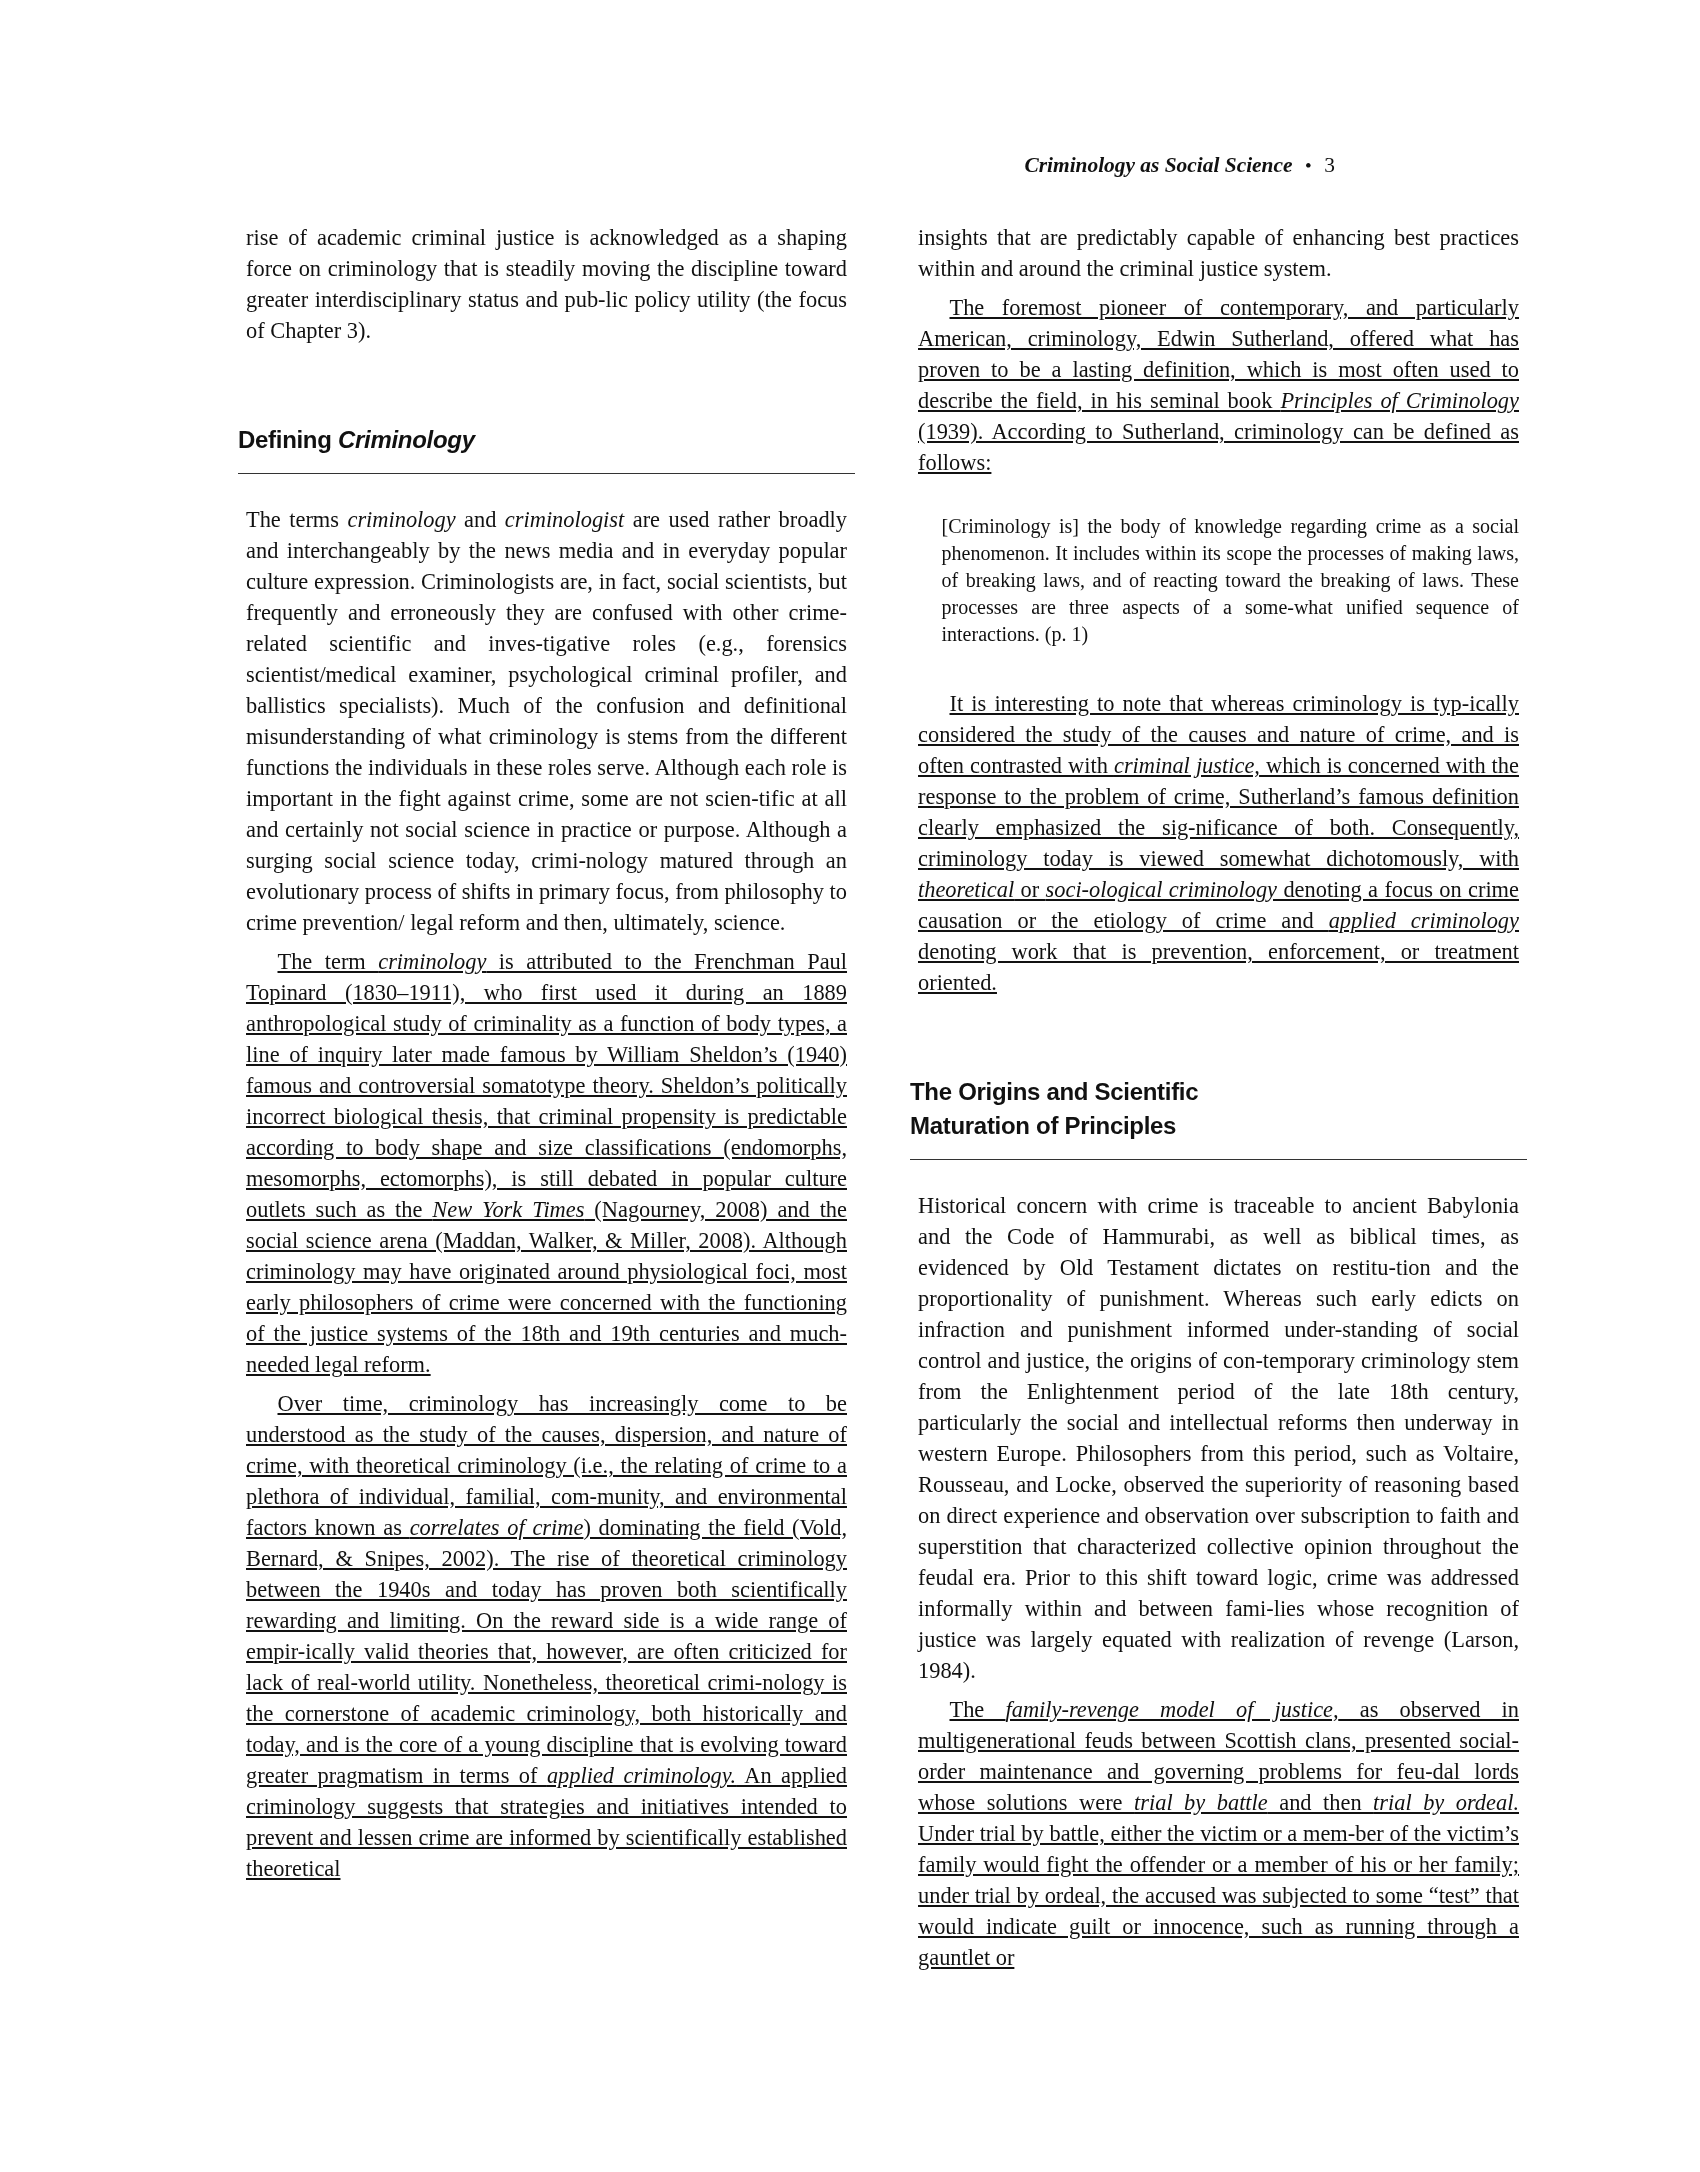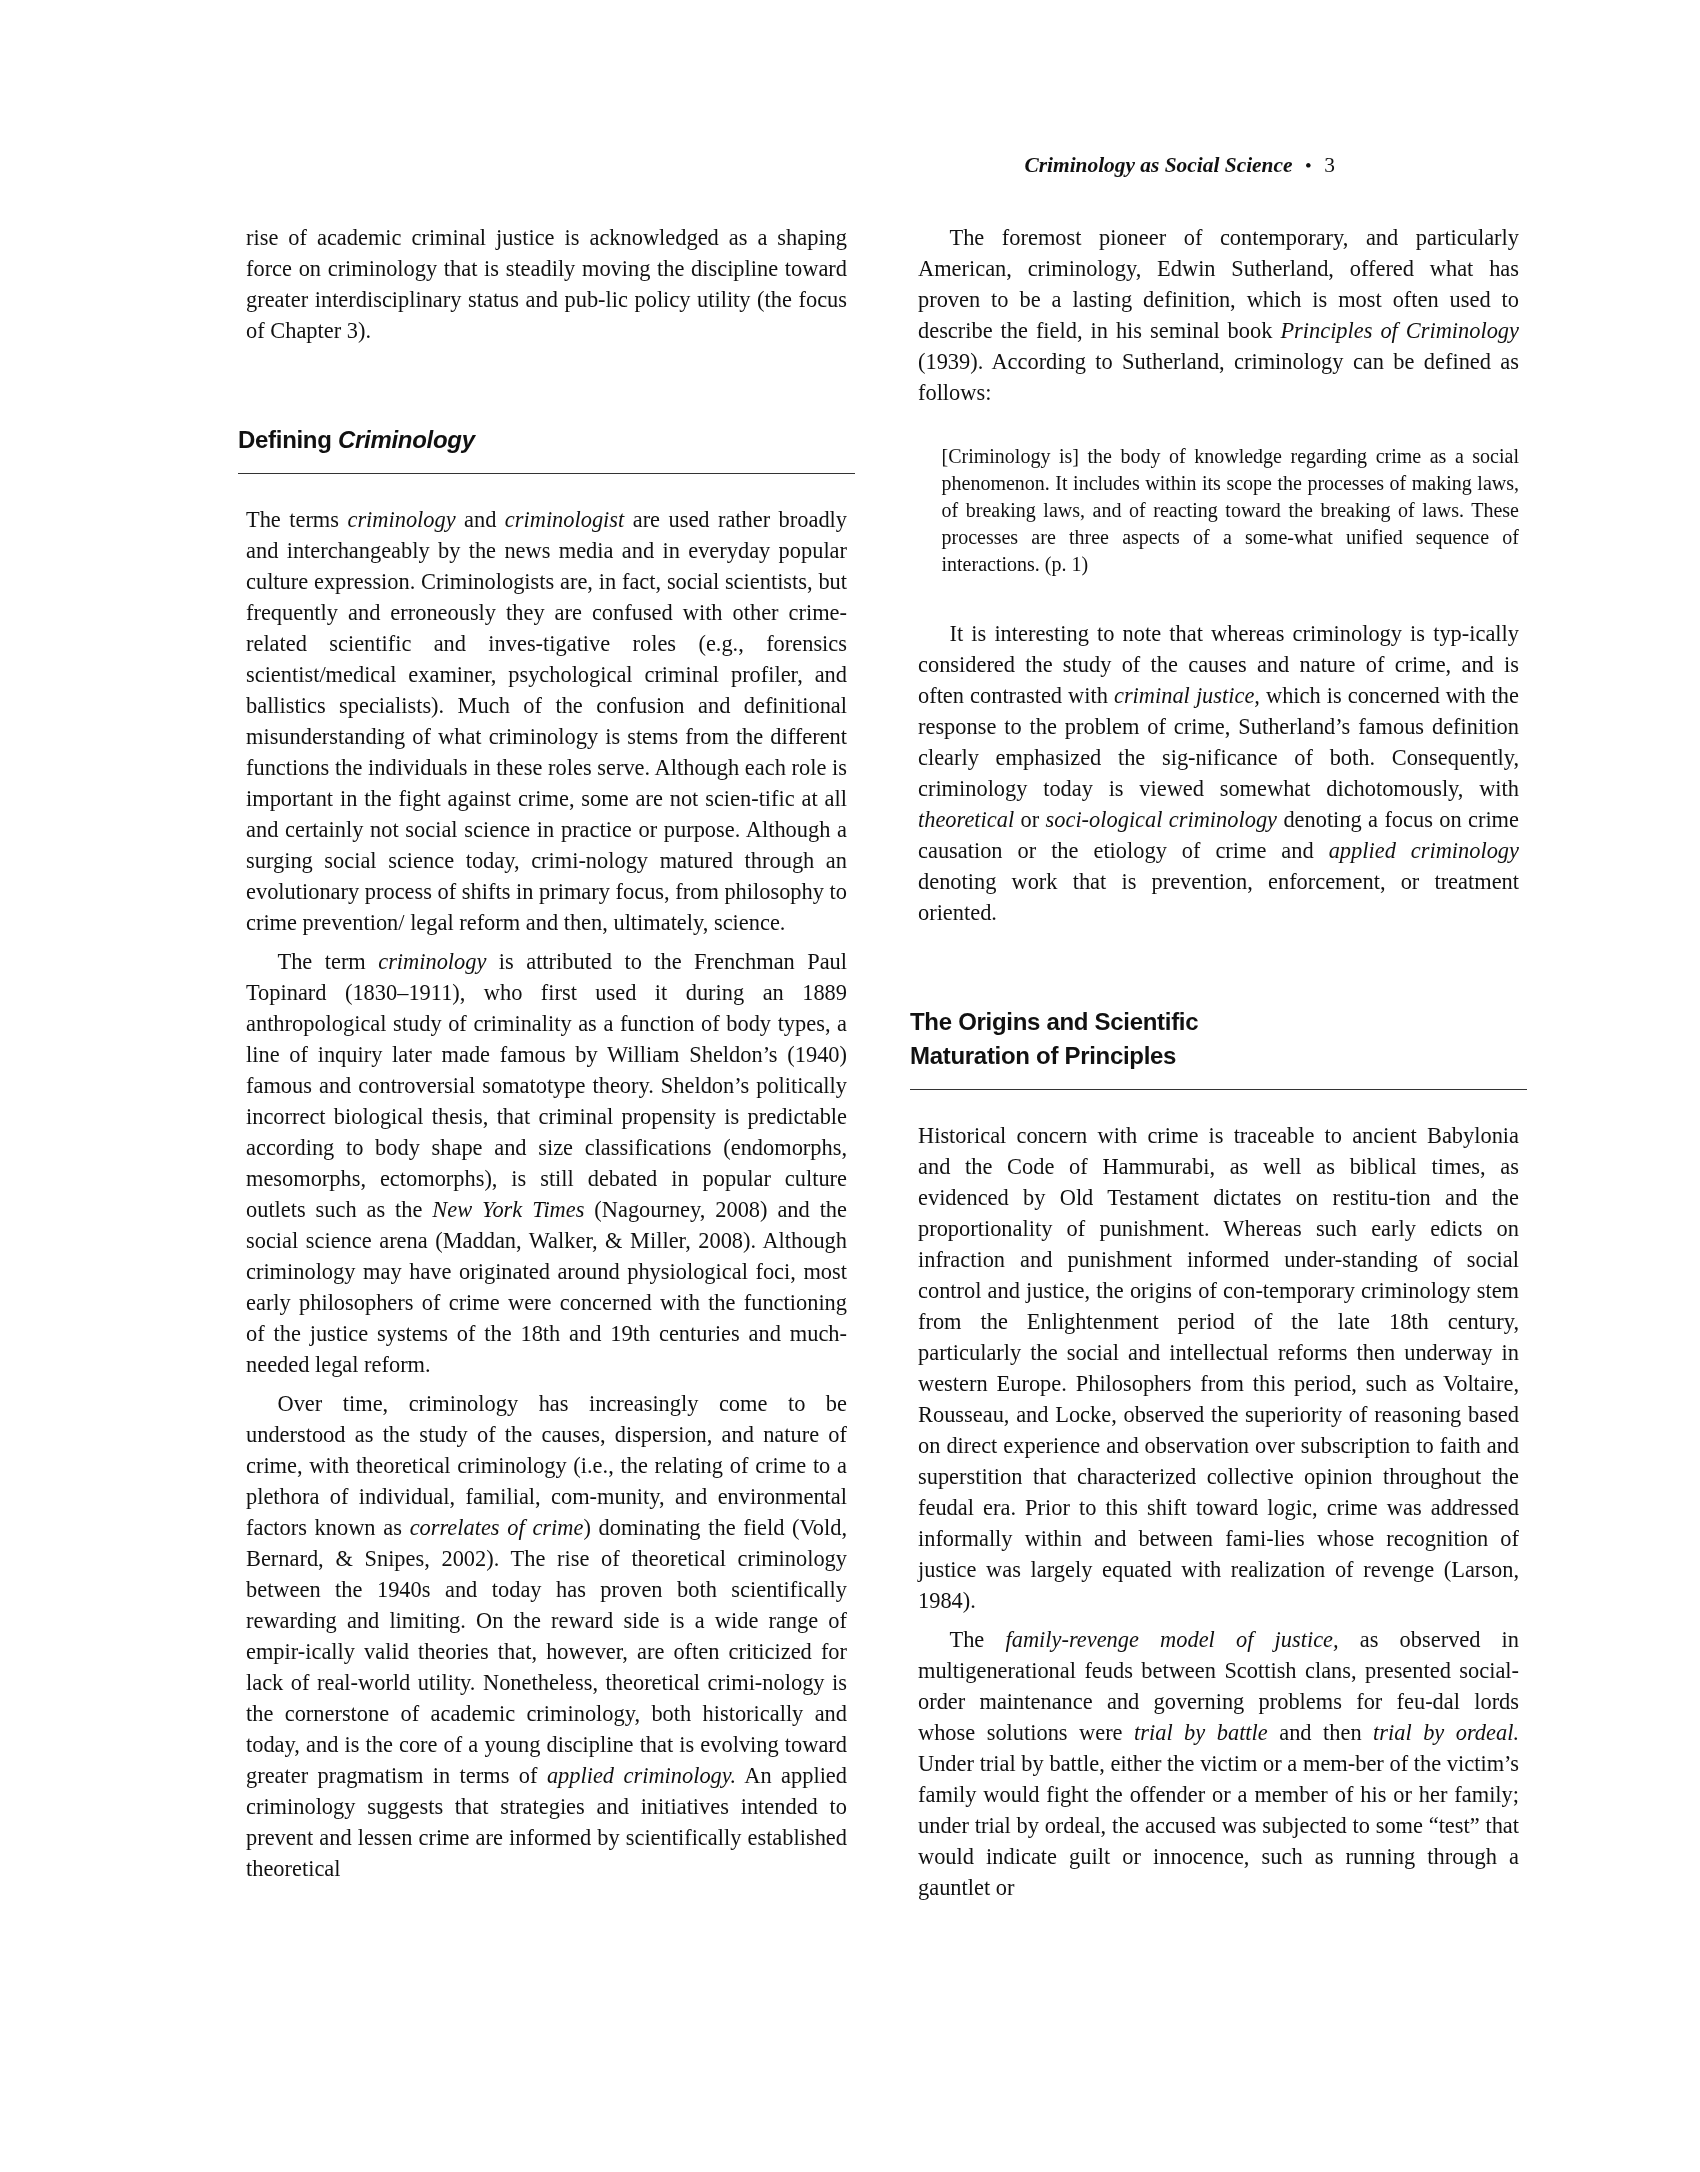--- a/index.html
+++ b/index.html
@@ -14,21 +14,21 @@
   .running-head .rh-bullet { font-size: 19px; }
   .running-head .rh-num { font-weight: normal; }
   .col {
     position: absolute; top: 214px; width: 617px;
     font-family: "Liberation Serif", serif; font-size: 22.4px; line-height: 31px;
     text-align: justify; hyphens: manual;
   }
   .col-left { left: 238px; }
   .col-right { left: 910px; }
   p { margin: 8px; }
-  p.indent { text-indent: 31.5px; }
+  p.indent { text-indent: 31.5px; text-decoration: underline; }
   h2.section-heading {
     font-family: "Liberation Sans", sans-serif; font-weight: bold;
     font-size: 24px; line-height: 34px; margin: 0; letter-spacing: -0.3px;
     color: #111;
   }
   .heading-rule { border: none; border-top: 1.3px solid #333; margin: 0; }
   .blockquote {
     font-family: "Liberation Serif", serif; font-size: 20px; line-height: 27px;
     margin-left: 31.5px; text-align: justify;
   }
@@ -61,20 +61,21 @@
     <div class="gap-c"></div>
 
     <p><span>The terms </span><em>criminology</em><span> and </span><em>criminologist</em><span> are used rather broadly and interchangeably by the news media and in everyday popular culture expression. Criminologists are, in fact, social scientists, but frequently and erroneously they are confused with other crime-related scientific and inves-tigative roles (e.g., forensics scientist/medical examiner, psychological criminal profiler, and ballistics specialists). Much of the confusion and definitional misunderstanding of what criminology is stems from the different functions the individuals in these roles serve. Although each role is important in the fight against crime, some are not scien-tific at all and certainly not social science in practice or purpose. Although a surging social science today, crimi-nology matured through an evolutionary process of shifts in primary focus, from philosophy to crime prevention/ legal reform and then, ultimately, science.</span></p>
 
     <p class="indent"><span>The term </span><em>criminology</em><span> is attributed to the Frenchman Paul Topinard (1830–1911), who first used it during an 1889 anthropological study of criminality as a function of body types, a line of inquiry later made famous by William Sheldon’s (1940) famous and controversial somatotype theory. Sheldon’s politically incorrect biological thesis, that criminal propensity is predictable according to body shape and size classifications (endomorphs, mesomorphs, ectomorphs), is still debated in popular culture outlets such as the </span><em>New York Times</em><span> (Nagourney, 2008) and the social science arena (Maddan, Walker, &amp; Miller, 2008). Although criminology may have originated around physiological foci, most early philosophers of crime were concerned with the functioning of the justice systems of the 18th and 19th centuries and much-needed legal reform.</span></p>
 
     <p class="indent"><span>Over time, criminology has increasingly come to be understood as the study of the causes, dispersion, and nature of crime, with theoretical criminology (i.e., the relating of crime to a plethora of individual, familial, com-munity, and environmental factors known as </span><em>correlates of crime</em><span>) dominating the field (Vold, Bernard, &amp; Snipes, 2002). The rise of theoretical criminology between the 1940s and today has proven both scientifically rewarding and limiting. On the reward side is a wide range of empir-ically valid theories that, however, are often criticized for lack of real-world utility. Nonetheless, theoretical crimi-nology is the cornerstone of academic criminology, both historically and today, and is the core of a young discipline that is evolving toward greater pragmatism in terms of </span><em>applied criminology.</em><span> An applied criminology suggests that strategies and initiatives intended to prevent and lessen crime are informed by scientifically established theoretical</span></p>
   </div>
 
   <div class="col col-right">
+    <p>insights that are predictably capable of enhancing best practices within and around the criminal justice system.</p>
 
     <p class="indent"><span>The foremost pioneer of contemporary, and particularly American, criminology, Edwin Sutherland, offered what has proven to be a lasting definition, which is most often used to describe the field, in his seminal book </span><em>Principles of Criminology</em><span> (1939). According to Sutherland, criminology can be defined as follows:</span></p>
 
     <div class="gap-q1"></div>
     <p class="blockquote">[Criminology is] the body of knowledge regarding crime as a social phenomenon. It includes within its scope the processes of making laws, of breaking laws, and of reacting toward the breaking of laws. These processes are three aspects of a some-what unified sequence of interactions. (p. 1)</p>
     <div class="gap-q2"></div>
 
     <p class="indent"><span>It is interesting to note that whereas criminology is typ-ically considered the study of the causes and nature of crime, and is often contrasted with </span><em>criminal justice,</em><span> which is concerned with the response to the problem of crime, Sutherland’s famous definition clearly emphasized the sig-nificance of both. Consequently, criminology today is viewed somewhat dichotomously, with </span><em>theoretical</em><span> or </span><em>soci-ological criminology</em><span> denoting a focus on crime causation or the etiology of crime and </span><em>applied criminology</em><span> denoting work that is prevention, enforcement, or treatment oriented.</span></p>
 
     <div class="gap-d"></div>

